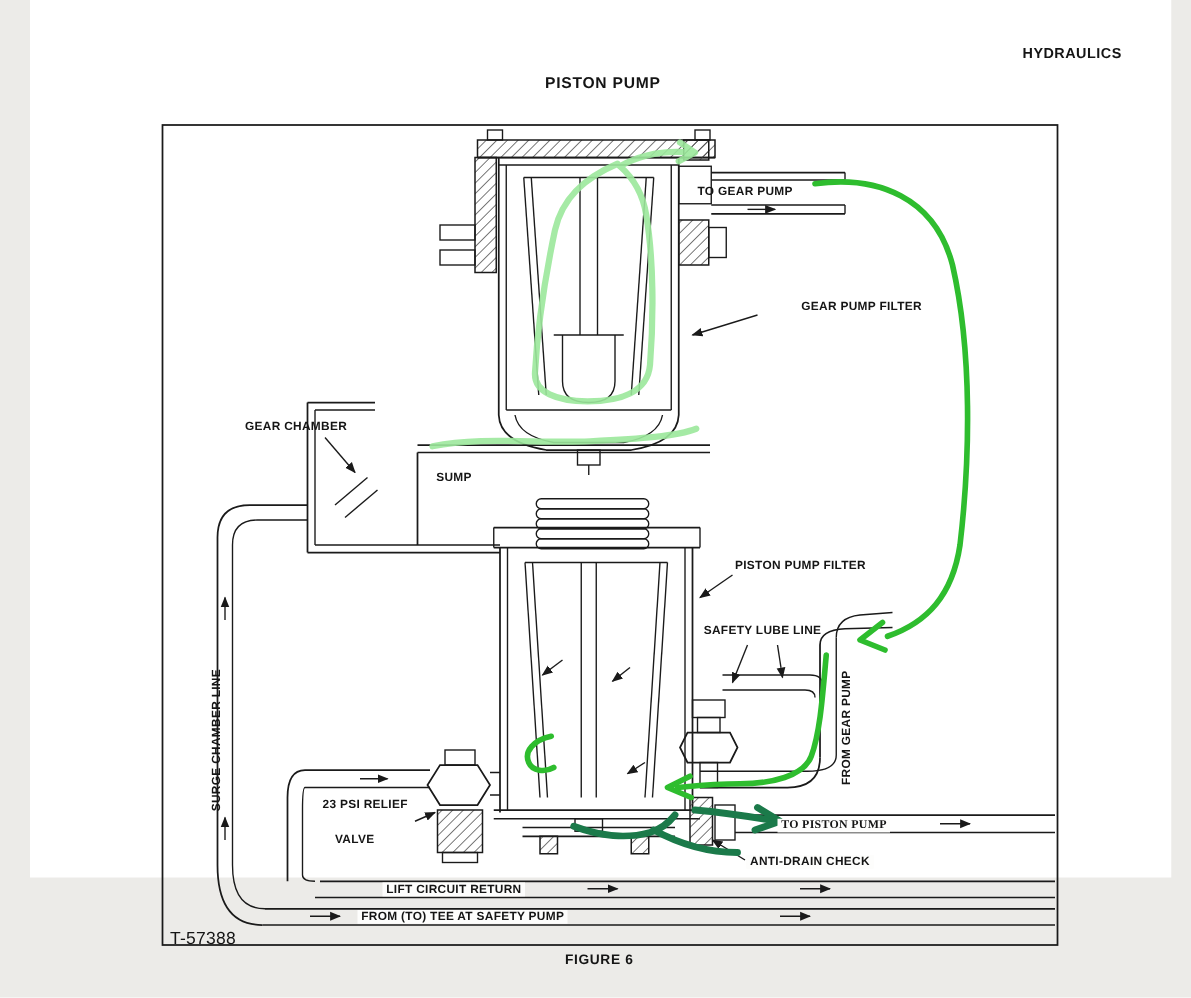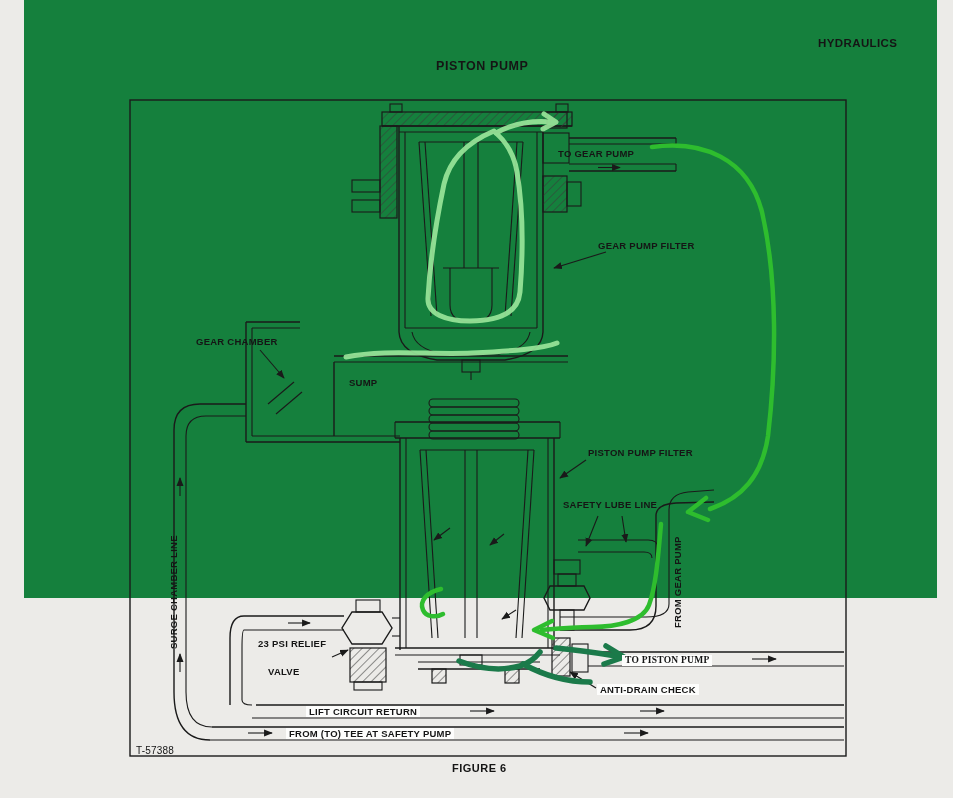--- a/index.html
+++ b/index.html
@@ -2,40 +2,40 @@
 <html><head>
 <meta charset="utf-8">
 <style>
   html,body{margin:0;padding:0;}
   body{
     width:953px;height:798px;position:relative;overflow:hidden;
     background:#ecebe8;
     font-family:"Liberation Sans", sans-serif;
   }
   .page{
-    position:absolute;left:24px;top:0;width:913px;height:598px;
-    background:#15803d;
+    position:absolute;left:24px;top:0;width:913px;height:702px;
+    background:#ffffff;
   }
   svg{position:absolute;left:-24px;top:0;}
   .ln{fill:none;stroke:#1a1a1a;stroke-width:1.4;}
   .thin{fill:none;stroke:#1a1a1a;stroke-width:1.1;}
   .hatched{fill:url(#hatch);stroke:#1a1a1a;stroke-width:1.2;}
   .anno{fill:none;stroke-linecap:round;stroke-linejoin:round;}
   .anno path{fill:none;}
   .lbl{
     position:absolute;
     font-weight:bold;font-size:9.5px;line-height:11px;
     color:#151515;letter-spacing:.25px;white-space:nowrap;
   }
   .on-pipe{background:#fdfdfc;padding:0 3px;}
   .vert{transform:rotate(-90deg);transform-origin:left top;}
   .hdr{font-size:11.5px;letter-spacing:.4px;}
   .ttl{font-size:12.5px;letter-spacing:.6px;}
   .cap{font-size:11px;letter-spacing:.5px;}
-  .tno{font-size:10px;font-weight:normal;letter-spacing:.2px;}
+  .tno{font-size:14px;font-weight:normal;letter-spacing:.2px;}
 </style>
 </head>
 <body>
 
 <div class="page">
 
 <svg width="953" height="798" viewBox="0 0 953 798">
   <defs>
     <pattern id="hatch" width="6" height="6" patternUnits="userSpaceOnUse" patternTransform="rotate(45)">
       <line x1="0" y1="0" x2="0" y2="6" stroke="#3a3a3a" stroke-width="1.1"></line>
@@ -238,21 +238,21 @@
     <path d="M556,648 C578,650 598,653 616,656"></path>
     <path d="M606,646 L624,657 L604,664"></path>
     <path d="M523,664 C545,676 568,682 590,682"></path>
   </g>
 </svg>
 
 <div class="lbl hdr" style="left:794px;top:38px;">HYDRAULICS</div>
 <div class="lbl ttl" style="left:412px;top:61px;">PISTON PUMP</div>
 
 <div class="lbl" style="left:534px;top:148px;">TO GEAR PUMP</div>
-<div class="lbl" style="left:574px;top:240px;">GEAR PUMP FILTER</div>
+<div class="lbl" style="left:617px;top:240px;">GEAR PUMP FILTER</div>
 <div class="lbl" style="left:172px;top:336px;">GEAR CHAMBER</div>
 <div class="lbl" style="left:325px;top:377px;">SUMP</div>
 <div class="lbl" style="left:564px;top:447px;">PISTON PUMP FILTER</div>
 <div class="lbl" style="left:539px;top:499px;">SAFETY LUBE LINE</div>
 <div class="lbl vert" style="left:648px;top:628px;">FROM GEAR PUMP</div>
 <div class="lbl" style="left:234px;top:614px;margin-top:24px;">23 PSI RELIEF</div>
 <div class="lbl" style="left:244px;top:666px;">VALVE</div>
 <div class="lbl on-pipe" style="left:598px;top:655px;font-family:Liberation Serif, serif;">TO PISTON PUMP</div>
 <div class="lbl on-pipe" style="left:573px;top:684px;">ANTI-DRAIN CHECK</div>
 <div class="lbl on-pipe" style="left:282px;top:706px;">LIFT CIRCUIT RETURN</div>

